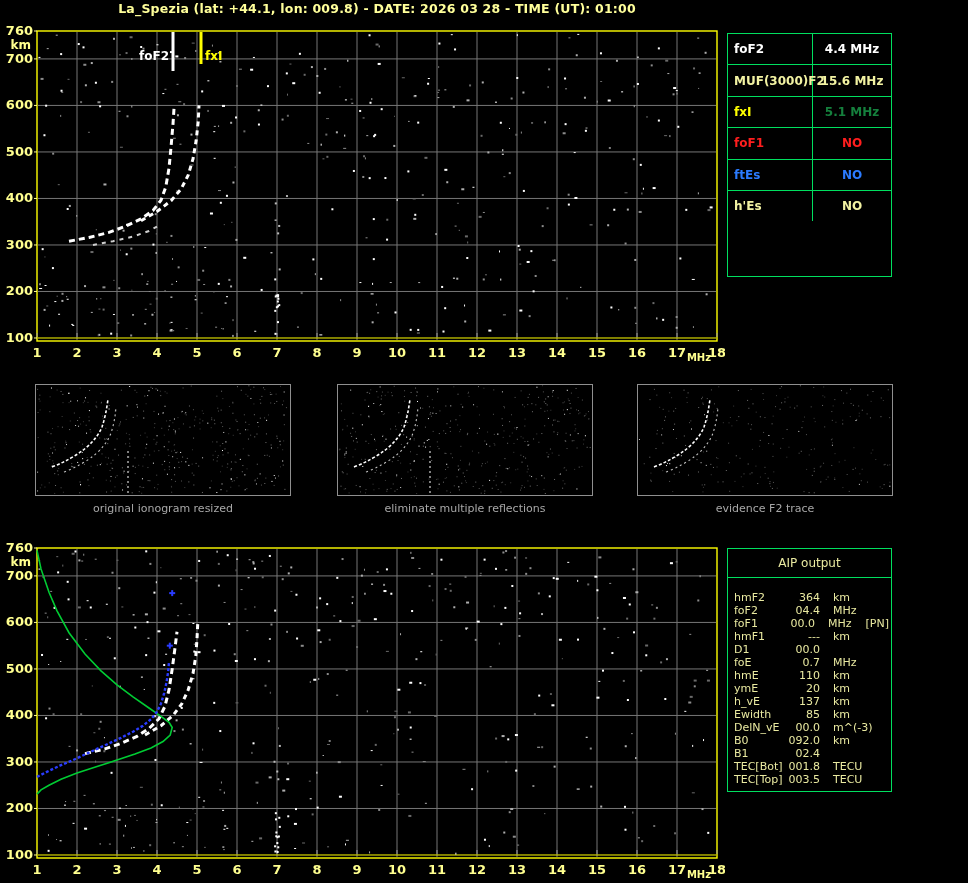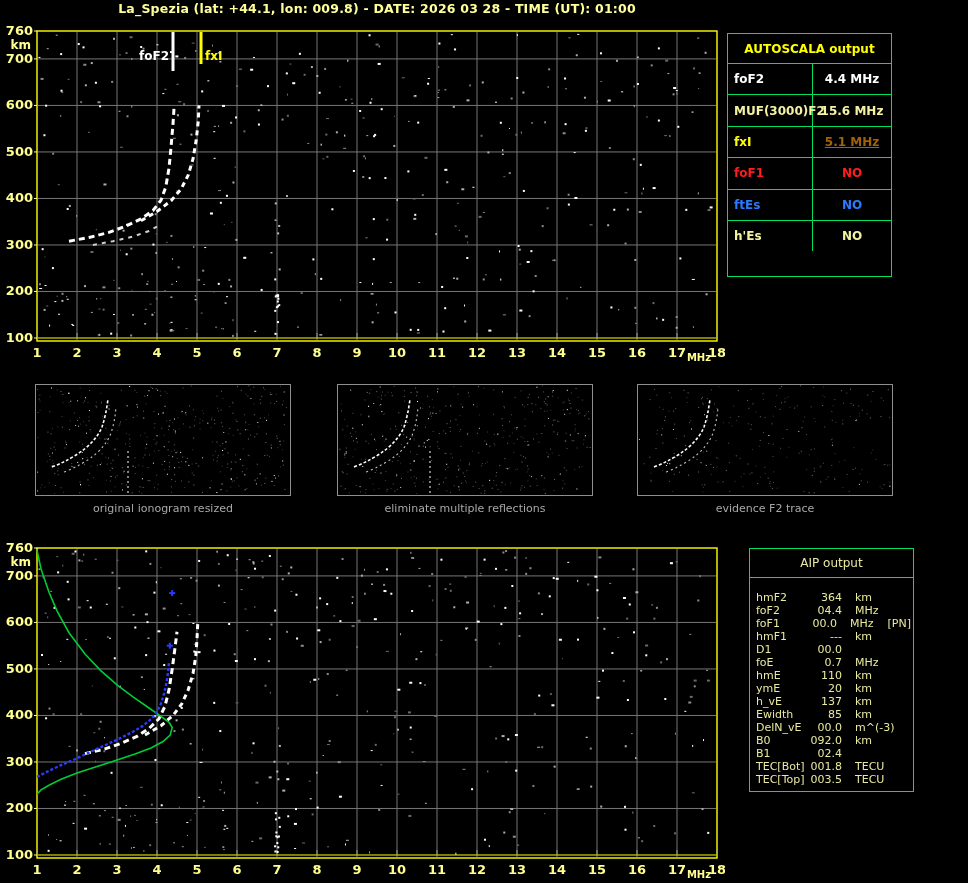--- a/index.html
+++ b/index.html
@@ -12,21 +12,21 @@
     color:#ffff9a;font-size:12.5px;font-weight:bold;letter-spacing:.2px;white-space:nowrap;
   }
   svg.plot{position:absolute;left:0;}
   #plot-top{top:0;}
   #plot-bottom{top:520px;}
   .gtable{
     position:absolute;width:165px;height:244px;background:#000;
     border:1px solid #00df5f;box-sizing:border-box;
   }
   #autoscala-table{left:727px;top:33px;}
-  #aip-table{left:749px;top:548px;}
+  #aip-table{left:727px;top:548px;}
   .as-header{
     height:29px;display:flex;align-items:center;justify-content:center;
     color:#ffff00;font-weight:bold;font-size:12px;border-bottom:1px solid #00df5f;
   }
   .as-row{
     display:flex;align-items:stretch;height:30.4px;
     border-bottom:1px solid #00df5f;font-weight:bold;font-size:12px;
   }
   .as-row:last-child{border-bottom:none;text-decoration:underline;}
   .as-label{
@@ -576,33 +576,32 @@
     <path d="M93.0,245.0 L113.0,241.2 L133.0,236.6 L149.0,231.0 L159.0,225.4" fill="none" stroke="#cfcfcf" stroke-width="2" stroke-dasharray="4 5"></path>
     <path d="M69.0,241.2 L89.0,237.5 L109.0,232.4 L125.0,226.4 L141.0,218.9 L153.0,210.5 L161.0,200.3 L165.8,186.8 L169.0,168.2 L171.0,147.3 L173.0,124.0 L174.2,105.4" fill="none" stroke="#ffffff" stroke-width="3" stroke-dasharray="6 4"></path>
     <path d="M141.0,220.8 L157.0,211.5 L171.0,200.8 L181.0,189.2 L188.2,175.2 L193.0,158.9 L196.2,140.3 L198.2,121.7 L199.0,105.4" fill="none" stroke="#ffffff" stroke-width="3" stroke-dasharray="5 4"></path>
     <line x1="173" y1="32" x2="173" y2="71" stroke="#ffffff" stroke-width="3"></line>
     <text x="169" y="60" text-anchor="end" fill="#ffffff" font-size="12" font-weight="bold" font-family="&quot;DejaVu Sans&quot;,sans-serif">foF2</text>
     <line x1="201" y1="32" x2="201" y2="64" stroke="#ffff00" stroke-width="3"></line>
     <text x="205" y="60" text-anchor="start" fill="#ffff00" font-size="12" font-weight="bold" font-family="&quot;DejaVu Sans&quot;,sans-serif">fxI</text>
   </svg>
 
 <div id="autoscala-table" class="gtable">
-  <div class="as-header">AUTOSCALA output</div>
   <div id="autoscala-rows">
       <div class="as-row">
         <div class="as-label" style="color: rgb(255, 255, 255);">foF2</div>
         <div class="as-value" style="color: rgb(255, 255, 255);">4.4 MHz</div>
       </div>
       <div class="as-row">
         <div class="as-label" style="color: rgb(242, 242, 162);">MUF(3000)F2</div>
         <div class="as-value" style="color: rgb(242, 242, 162);">15.6 MHz</div>
       </div>
       <div class="as-row">
         <div class="as-label" style="color: rgb(255, 255, 0);">fxI</div>
-        <div class="as-value" style="color: #a16207; text-decoration: underline;">5.1 MHz</div>
+        <div class="as-value" style="color: #15803d;">5.1 MHz</div>
       </div>
       <div class="as-row">
         <div class="as-label" style="color: rgb(255, 30, 30);">foF1</div>
         <div class="as-value" style="color: rgb(255, 30, 30);">NO</div>
       </div>
       <div class="as-row">
         <div class="as-label" style="color: rgb(43, 123, 255);">ftEs</div>
         <div class="as-value" style="color: rgb(43, 123, 255);">NO</div>
       </div>
       <div class="as-row">

